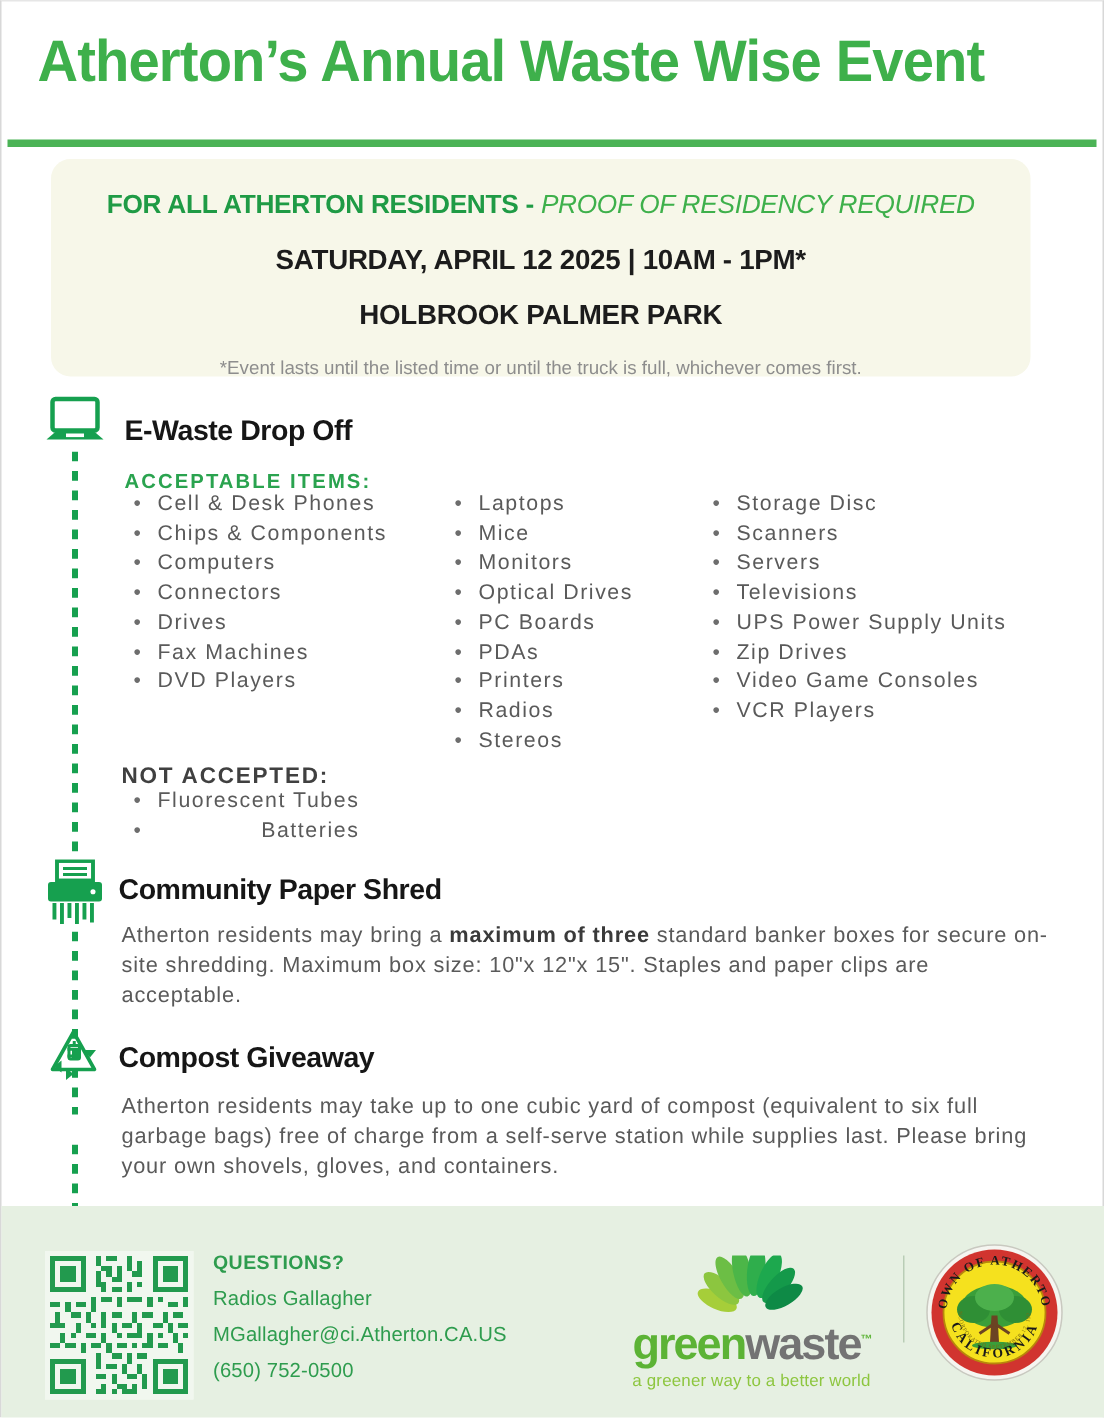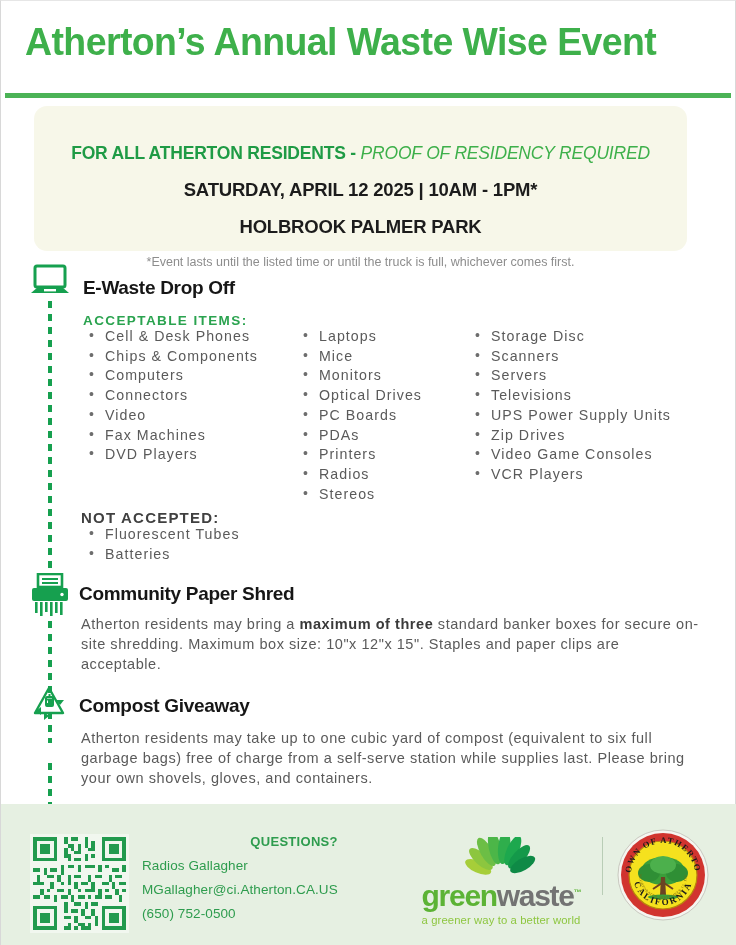--- a/index.html
+++ b/index.html
@@ -40,21 +40,21 @@
   }
 
   
   .banner {
     position: absolute;
     left: 33px; top: 105px;
     width: 653px; height: 145px;
     background: #f7f7e9;
     border-radius: 13px;
     text-align: center;
-    padding-top: 37px;
+    padding-top: 20px;
   }
   .banner-line1 {
     font-size: 17.5px;
     line-height: 1.25;
     white-space: nowrap;
   }
   .banner-line1 .b-bold {
     font-weight: bold;
     color: #1f9b45;
     letter-spacing: -0.2px;
@@ -122,21 +122,21 @@
   }
   .label-reject {
     position: absolute; left: 80px; top: 246px;
     font-size: 15px; font-weight: bold;
     color: #404040; letter-spacing: 1.2px;
   }
   .col { position: absolute; }
   .col-1 { left: 86px; top: 64px; }
   .col-2 { left: 300px; top: 64px; }
   .col-3 { left: 472px; top: 64px; }
-  .col-reject { left: 86px; top: 262px; }
+  .col-reject { left: 86px; top: 262px; text-align: right; }
   .col ul { list-style: none; }
   .col li {
     font-size: 14.2px;
     color: #5a5a5a;
     letter-spacing: 1.05px;
     line-height: 19.7px;
     position: relative;
     padding-left: 18px;
     white-space: nowrap;
   }
@@ -173,21 +173,21 @@
   }
   .qr {
     position: absolute; left: 29px; top: 30px;
     width: 99px; height: 99px;
     background: #f1f7ef;
   }
   .qr svg { display: block; }
   .contact { position: absolute; left: 141px; top: 30px; }
   .contact .q-head {
     font-size: 13px; font-weight: bold; color: #2e9c4e;
-    letter-spacing: 0.3px; margin-bottom: 9px; text-align: right;
+    letter-spacing: 0.3px; margin-bottom: 9px;
   }
   .contact .c-line {
     font-size: 13.5px; color: #2e9c4e;
     letter-spacing: 0.1px; margin-bottom: 9px;
   }
   .gw-logo { position: absolute; left: 415px; top: 33px; width: 170px; }
   .gw-word {
     font-size: 30px; font-weight: bold;
     letter-spacing: -1.3px; margin-top: -2px;
     text-align: center;
@@ -241,21 +241,21 @@
       <div class="sec-title">E-Waste Drop Off</div>
       <div class="label-accept">ACCEPTABLE ITEMS:</div>
       <div class="label-reject">NOT ACCEPTED:</div>
 
       <div class="col col-1">
         <ul>
             <li>Cell &amp; Desk Phones</li>
             <li>Chips &amp; Components</li>
             <li>Computers</li>
             <li>Connectors</li>
-            <li>Video</li>
+            <li>Drives</li>
             <li>Fax Machines</li>
             <li>DVD Players</li>
           </ul>
       </div>
       <div class="col col-2">
         <ul>
             <li>Laptops</li>
             <li>Mice</li>
             <li>Monitors</li>
             <li>Optical Drives</li>

